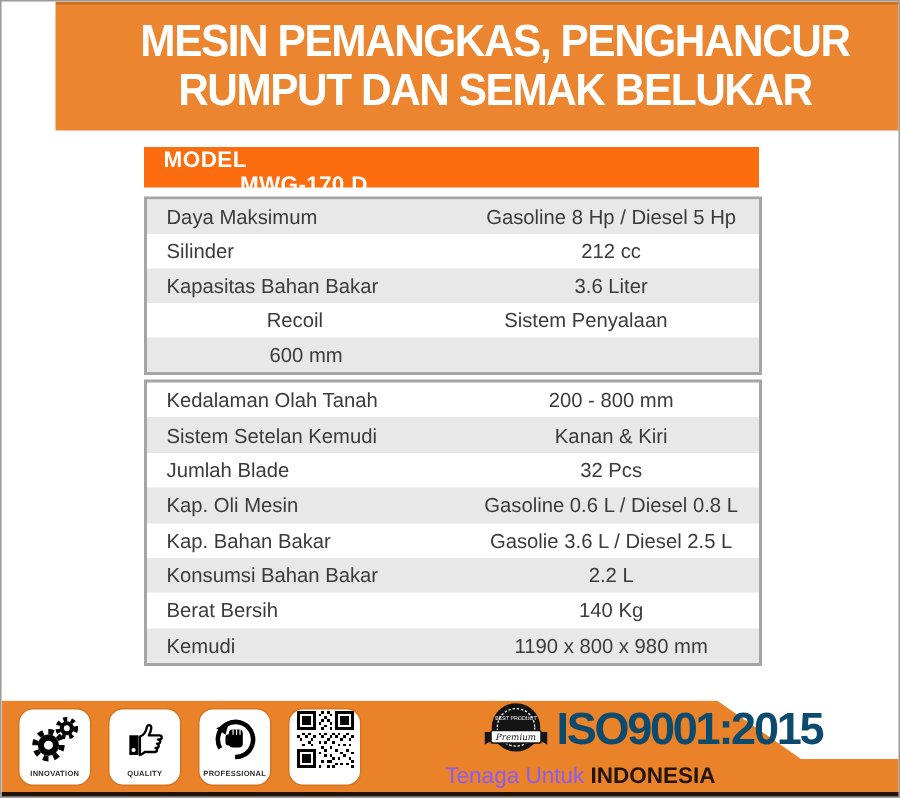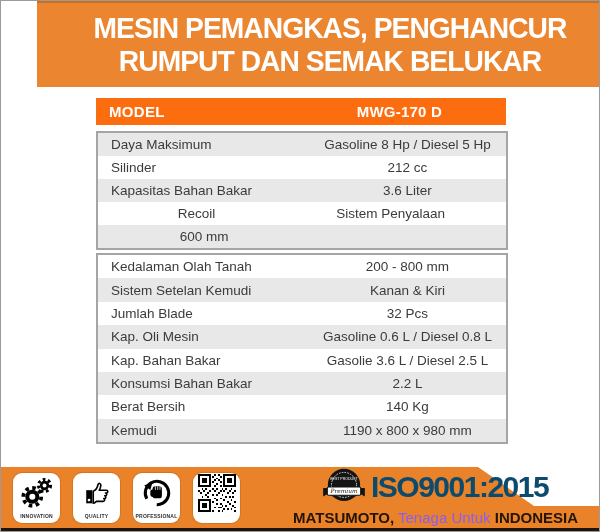--- a/index.html
+++ b/index.html
@@ -15,21 +15,21 @@
     color:#fff;display:flex;flex-direction:column;justify-content:center;
     text-align:center;box-shadow:inset 0 2px 0 rgba(140,70,10,.35);margin-left:30px;
   }
   .banner .ttl{
     font-weight:bold;font-size:30px;line-height:33px;letter-spacing:-1px;
     transform:scaleX(.94);white-space:nowrap;
   }
   
   .model-bar{
     position:absolute;left:95px;top:97px;width:410px;height:27px;
-    background:var(--model_orange,#FB6D0E);color:#fff;display:flex;
+    background:var(--model_orange,#FB6D0E);color:#fff;display:flex;flex-direction:column;
   }
   .model-bar .m-label{width:48%;display:flex;align-items:center;padding-left:13px;
     font-weight:bold;font-size:15px;letter-spacing:.3px;box-sizing:border-box;}
   .model-bar .m-value{width:52%;display:flex;align-items:center;justify-content:center;
     font-weight:bold;font-size:15px;letter-spacing:.2px;}
   
   .spec-table{
     position:absolute;left:95px;width:412px;border:2px solid #A5A5A5;background:#fff;
     display:flex;flex-direction:column;box-sizing:border-box;
   }
@@ -199,19 +199,18 @@
       <text x="24" y="13.5" font-size="3.4" fill="#fff" text-anchor="middle" font-family="Liberation Sans, sans-serif">BEST PRODUCT</text>
       <path d="M4 21 L13 21 L13 29 L8.5 26.5 L4 29 Z" fill="#141414"></path>
       <path d="M44 21 L35 21 L35 29 L39.5 26.5 L44 29 Z" fill="#141414"></path>
       <rect x="8" y="20" width="32" height="8" rx="1.2" fill="#fff" stroke="#141414" stroke-width="1"></rect>
       <text x="24" y="26.2" font-size="5.6" font-style="italic" text-anchor="middle" fill="#141414" font-family="DejaVu Serif, serif">Premium</text>
     </svg>
   </div>
   <div class="iso-text">ISO9001:2015</div>
 
   <div class="tagline">
-    <span class="dark">MATSUMOTO,</span>
       <span class="lite" style="white-space:pre"> Tenaga Untuk </span>
       <span class="dark">INDONESIA</span>
   </div>
 
   <div class="bottom-strip"></div>
 </div>
 
 </body></html>

